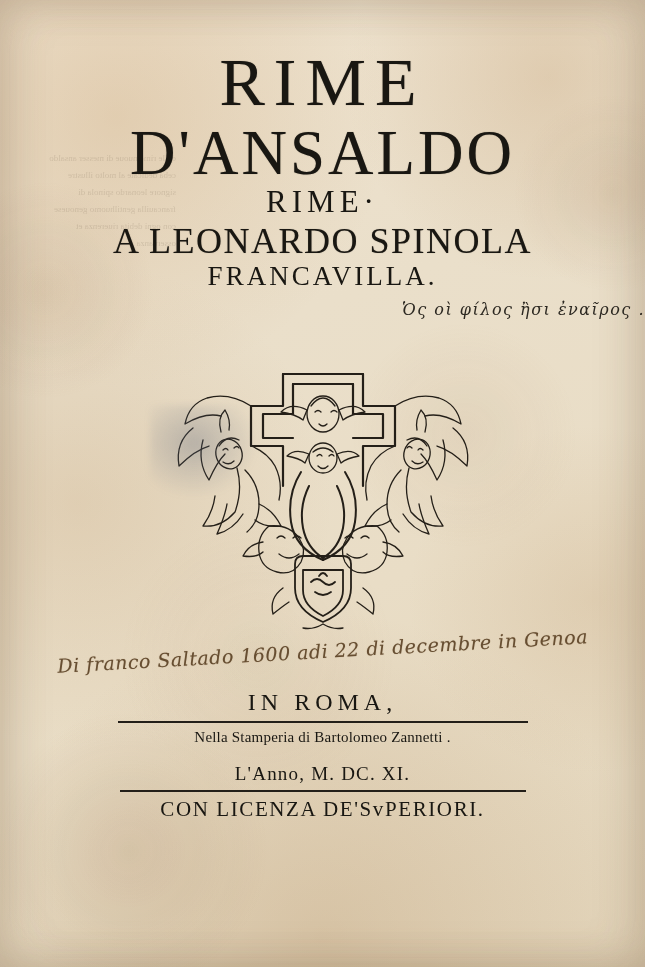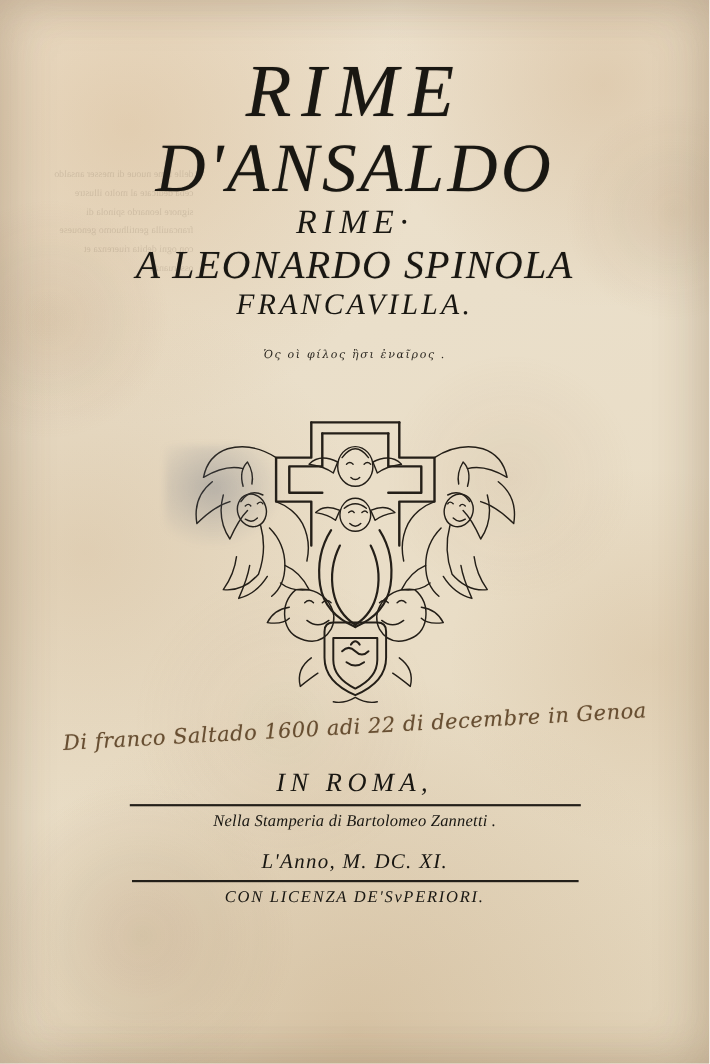--- a/index.html
+++ b/index.html
@@ -84,21 +84,20 @@
     padding-top: 48px;
   }
 
   .line {
     font-family: "Liberation Serif", serif;
     font-weight: 400;
     color: #191712;
     text-rendering: optimizeLegibility;
     line-height: 1;
     white-space: nowrap;
-    font-style: italic;
   }
 
   .t-rime {
     font-size: 68px;
     letter-spacing: 9px;
     margin-bottom: 6px;
     text-shadow: 0 0 1px rgba(40,32,22,0.5);
   }
   .t-dansaldo {
     font-size: 63px;
@@ -113,29 +112,30 @@
   }
   .t-leonardo {
     font-size: 36px;
     letter-spacing: 1.5px;
     margin-bottom: 4px;
     text-shadow: 0 0 1px rgba(40,32,22,0.35);
   }
   .t-francavilla {
     font-size: 27px;
     letter-spacing: 3px;
-    margin-bottom: 28px;
+    margin-bottom: 12px;
   }
   .t-greek {
-    font-size: 10px;
+    font-size: 16px;
     letter-spacing: 1.5px;
     color: #2c2821;
     font-family: "DejaVu Serif", serif;
     font-style: italic;
     margin-bottom: 6px;
+    text-align: right;
   }
 
   
   .ornament-wrap {
     margin-top: 18px;
     height: 310px;
     display: flex;
     align-items: flex-start;
     justify-content: center;
   }
@@ -182,21 +182,21 @@
     font-size: 15px;
     letter-spacing: 0.2px;
     margin: 3px 0 19px;
   }
   .t-year {
     font-size: 19px;
     letter-spacing: 1.2px;
     margin: 1px 15px 3px;
   }
   .t-licenza {
-    font-size: 15px;
+    font-size: 21px;
     letter-spacing: 1.6px;
     margin: 5px 0 0;
   }
 
   .ink-smudge {
     position: absolute;
     left: 150px;
     top: 405px;
     width: 110px;
     height: 95px;

